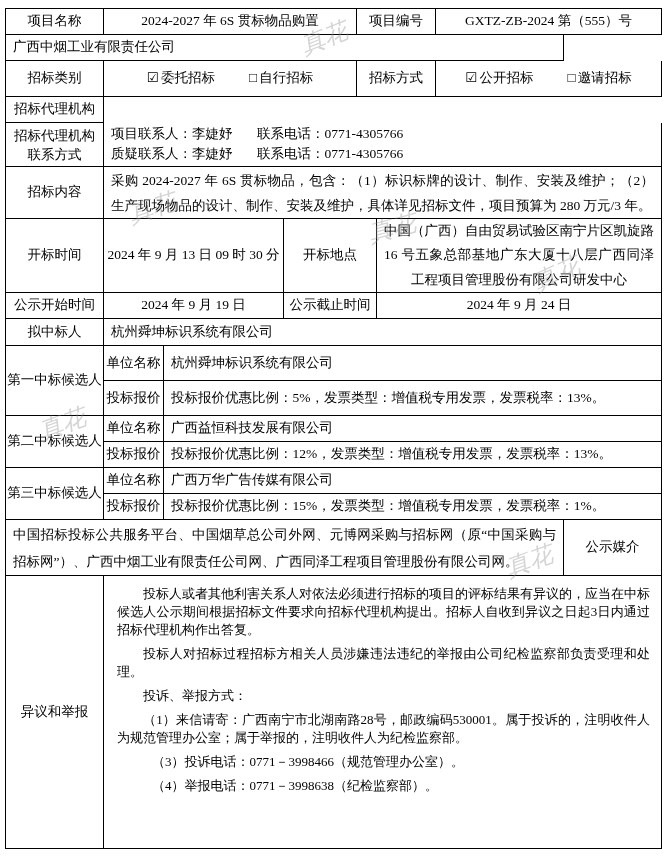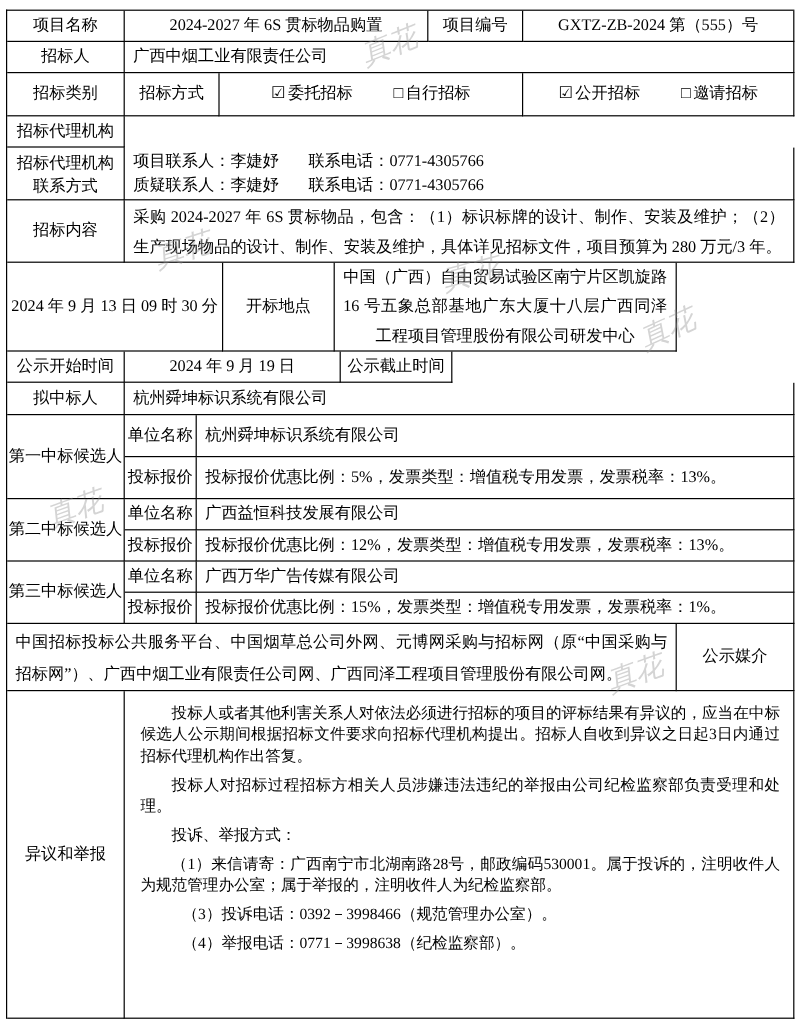--- a/index.html
+++ b/index.html
@@ -45,31 +45,30 @@
 <div class="tbl">
 
   <div class="row">
     <div class="c lbl" style="width:98px;height:26px">项目名称</div>
     <div class="c valc" style="width:253px;height:26px">2024-2027 年 6S 贯标物品购置</div>
     <div class="c lbl" style="width:79px;height:26px">项目编号</div>
     <div class="c valc" style="width:226px;height:26px">GXTZ-ZB-2024 第（555）号</div>
   </div>
 
   <div class="row">
-    <div class="c lbl" style="width:98px;height:26px">招标人</div>
     <div class="c val" style="width:558px;height:26px">广西中烟工业有限责任公司</div>
   </div>
 
   <div class="row">
     <div class="c lbl" style="width:98px;height:36px">招标类别</div>
-    <div class="c lbl" style="width:79px;height:36px">招标方式</div>
     <div class="c opts" style="width:253px;height:36px">
       <span><span class="cbox">☑</span><span>委托招标</span></span>
       <span><span class="cbox">□</span><span>自行招标</span></span>
     </div>
+    <div class="c lbl" style="width:79px;height:36px">招标方式</div>
     <div class="c opts" style="width:226px;height:36px">
       <span><span class="cbox">☑</span><span>公开招标</span></span>
       <span><span class="cbox">□</span><span>邀请招标</span></span>
     </div>
   </div>
 
   <div class="row">
     <div class="c lbl" style="width:98px;height:26px">招标代理机构</div>
   </div>
 
@@ -91,31 +90,33 @@
   </div>
 
   <div class="row">
     <div class="c lbl" style="width:98px;height:52px">招标内容</div>
     <div class="c multi" style="width:558px;height:52px;line-height:25px">
       <p>采购 2024-2027 年 6S 贯标物品，包含：（1）标识标牌的设计、制作、安装及维护；（2）生产现场物品的设计、制作、安装及维护，具体详见招标文件，项目预算为 280 万元/3 年。</p>
     </div>
   </div>
 
   <div class="row">
+    <div class="c lbl" style="width:98px;height:74px">开标时间</div>
     <div class="c valc" style="width:180px;height:74px">2024 年 9 月 13 日 09 时 30 分</div>
     <div class="c lbl" style="width:93px;height:74px">开标地点</div>
     <div class="c multi place" style="width:285px;height:74px">
       <p>中国（广西）自由贸易试验区南宁片区凯旋路 16 号五象总部基地广东大厦十八层广西同泽工程项目管理股份有限公司研发中心</p>
     </div>
   </div>
 
   <div class="row">
     <div class="c lbl" style="width:98px;height:26px">公示开始时间</div>
     <div class="c valc" style="width:180px;height:26px">2024 年 9 月 19 日</div>
     <div class="c lbl" style="width:93px;height:26px">公示截止时间</div>
+    <div class="c valc" style="width:285px;height:26px">2024 年 9 月 24 日</div>
   </div>
 
   <div class="row">
     <div class="c lbl" style="width:98px;height:27px">拟中标人</div>
     <div class="c val" style="width:558px;height:27px">杭州舜坤标识系统有限公司</div>
   </div>
 
   <div class="row">
     <div class="c lbl" style="width:98px">第一中标候选人</div>
     <div style="width:558px">
@@ -165,21 +166,21 @@
     <div class="c lbl" style="width:98px;height:56px">公示媒介</div>
   </div>
 
   <div class="row">
     <div class="c lbl" style="width:98px;height:273px">异议和举报</div>
     <div class="c obj" style="width:558px;height:273px">
       <p class="ind1">投标人或者其他利害关系人对依法必须进行招标的项目的评标结果有异议的，应当在中标候选人公示期间根据招标文件要求向招标代理机构提出。招标人自收到异议之日起3日内通过招标代理机构作出答复。</p>
       <p class="ind1">投标人对招标过程招标方相关人员涉嫌违法违纪的举报由公司纪检监察部负责受理和处理。</p>
       <p class="ind1">投诉、举报方式：</p>
       <p class="ind1">（1）来信请寄：广西南宁市北湖南路28号，邮政编码530001。属于投诉的，注明收件人为规范管理办公室；属于举报的，注明收件人为纪检监察部。</p>
-      <p class="ind2">（3）投诉电话：0392－3998466（规范管理办公室）。</p>
+      <p class="ind2">（3）投诉电话：0771－3998466（规范管理办公室）。</p>
       <p class="ind2">（4）举报电话：0771－3998638（纪检监察部）。</p>
 
     </div>
   </div>
 
 </div>
 
 <div class="wm" style="left:300px;top:22px;transform:rotate(-22deg)">真花</div>
 <div class="wm" style="left:128px;top:192px;transform:rotate(-18deg)">真花</div>
 <div class="wm" style="left:368px;top:212px;transform:rotate(-15deg)">真花</div>

